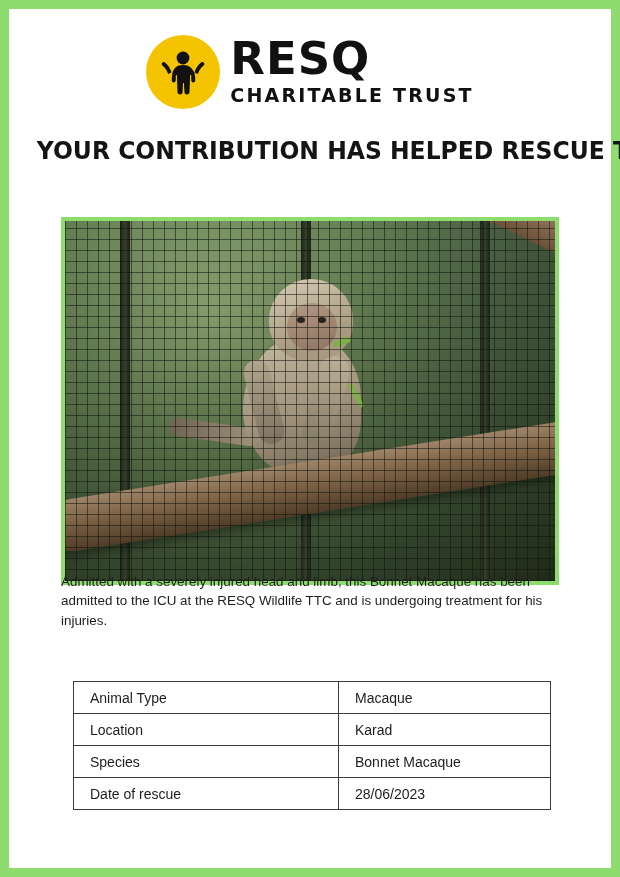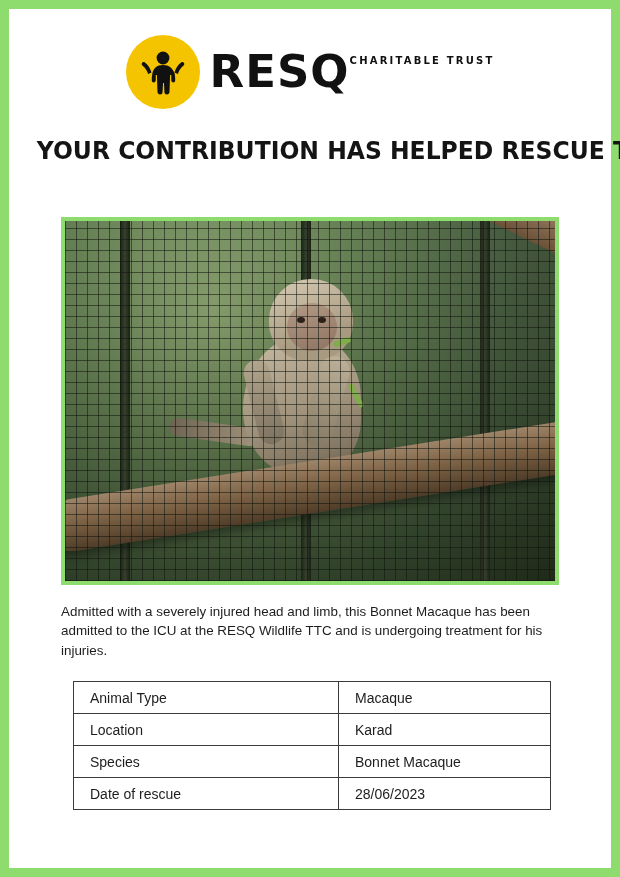--- a/index.html
+++ b/index.html
@@ -99,35 +99,35 @@
   .logo-mark .figure {
     position: absolute;
     left: 50%;
     top: 50%;
     transform: translate(-50%, -50%);
     width: 52px;
     height: 52px;
   }
   .logo-text {
     display: flex;
-    flex-direction: row;
+    flex-direction: column;
     justify-content: center;
   }
   .logo-word {
     font-family: "DejaVu Sans", sans-serif;
     font-weight: bold;
     font-size: 45px;
     letter-spacing: 1px;
     line-height: 0.95;
     color: #111111;
   }
   .logo-sub {
     font-family: "DejaVu Sans", sans-serif;
     font-weight: bold;
-    font-size: 10px;
+    font-size: 19px;
     letter-spacing: 2.2px;
     color: #111111;
     margin-top: 4px;
   }
 
   
   .headline {
     position: absolute;
     left: 0;
     top: 122px;
@@ -271,21 +271,21 @@
     background: #7fae4a;
     border-radius: 4px;
   }
   .leaf.l1 { left: 108px; top: 76px; transform: rotate(-20deg); }
   .leaf.l2 { left: 118px; top: 130px; transform: rotate(62deg); height: 5px; width: 26px; }
 
   
   .caption {
     position: absolute;
     left: 48px;
-    top: 589px;
+    top: 559px;
     width: 500px;
     font-family: "Liberation Sans", sans-serif;
     font-size: 13.4px;
     line-height: 1.45;
     color: #1d1d1d;
   }
 
   
   .details {
     position: absolute;

